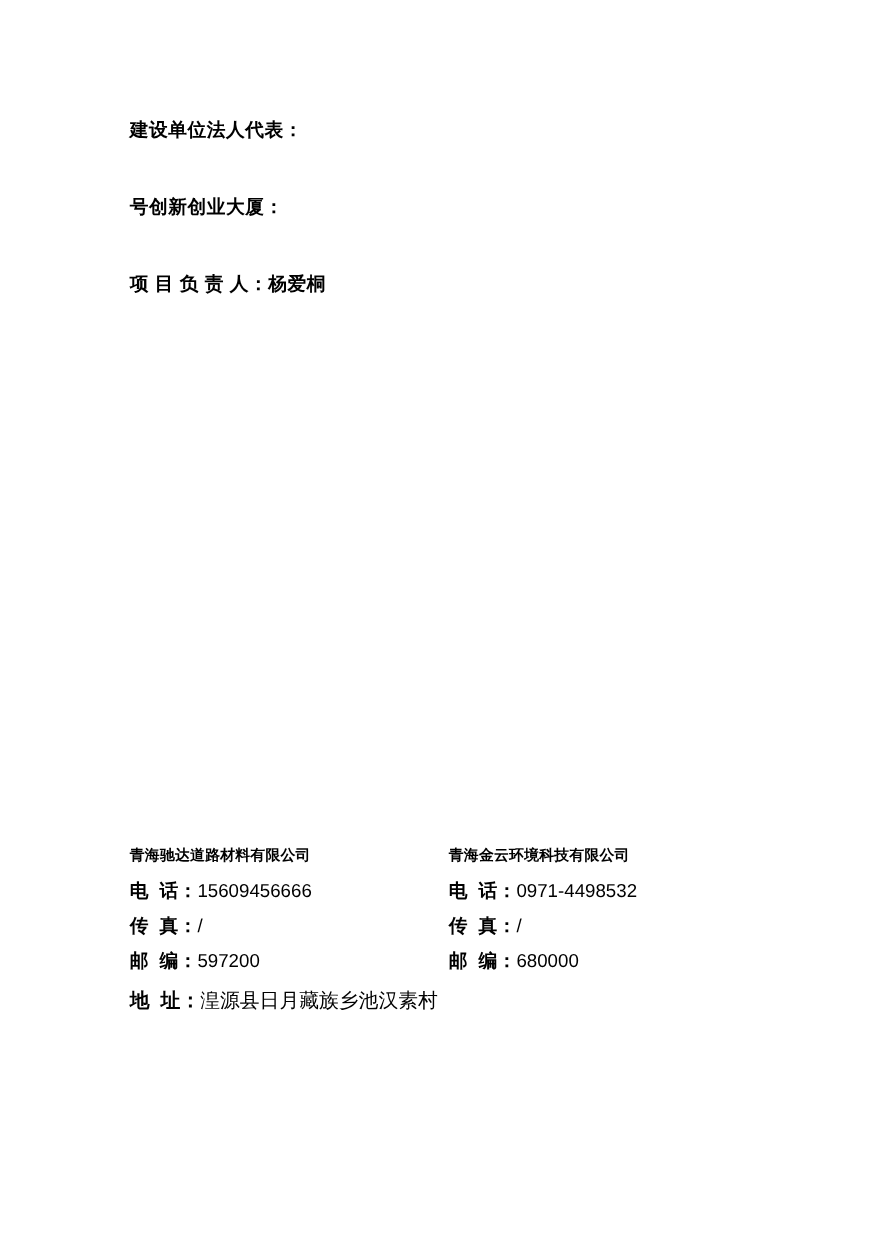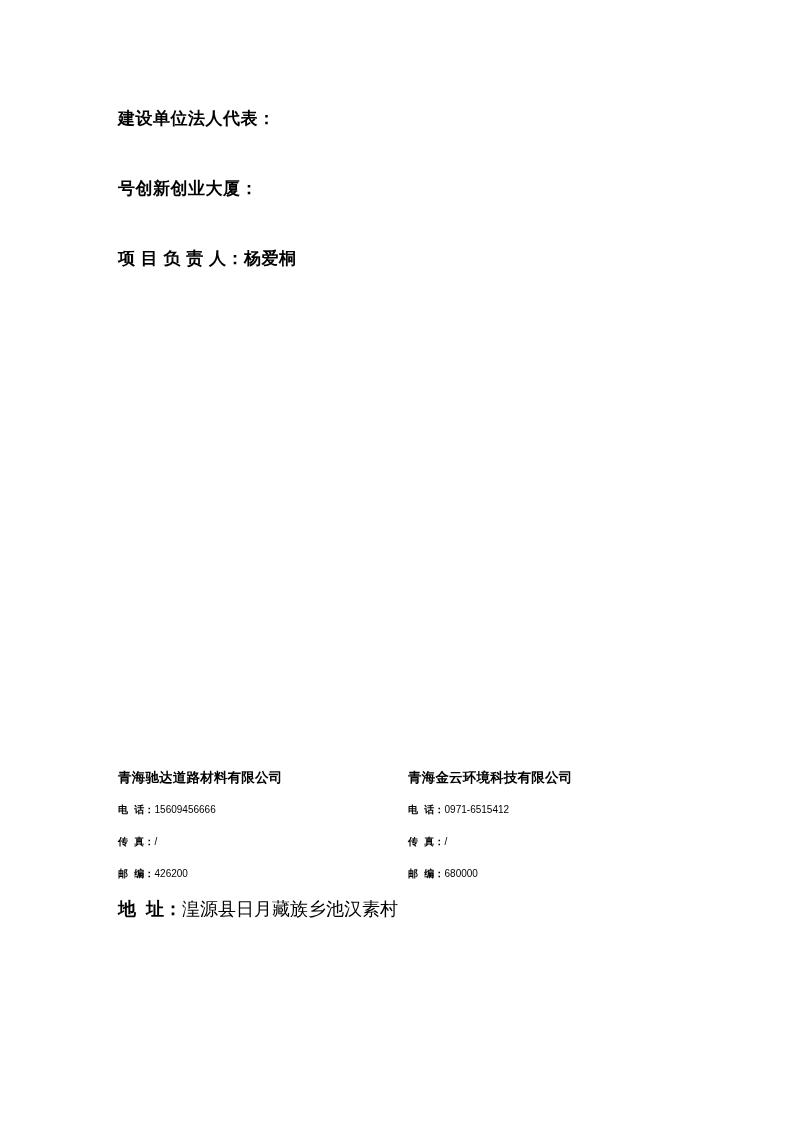--- a/index.html
+++ b/index.html
@@ -57,21 +57,21 @@
     width: 290px;
   }
   .col-title {
     font-size: 13.5px;
     font-weight: bold;
     line-height: 20px;
     margin-bottom: 12px;
     letter-spacing: 0.2px;
   }
   .col-row {
-    font-size: 10px;
+    font-size: 17px;
     line-height: 20px;
     margin-bottom: 12px;
     white-space: pre-wrap;
   }
   .col-row .lbl {
     font-weight: bold;
     letter-spacing: 0.2px;
   }
   .col-row .val {
     font-weight: normal;
@@ -96,27 +96,27 @@
       <div class="sig-line">号创新创业大厦：</div>
       <div class="sig-line">项 目 负 责 人：杨爱桐</div>
     </div>
 
     <div class="footer">
 
       <div class="col">
         <div class="col-title">青海驰达道路材料有限公司</div>
         <div class="col-row"><span class="lbl">电  话：</span><span class="val">15609456666</span></div>
         <div class="col-row"><span class="lbl">传  真：</span><span class="val">/</span></div>
-        <div class="col-row"><span class="lbl">邮  编：</span><span class="val">426200</span></div>
+        <div class="col-row"><span class="lbl">邮  编：</span><span class="val">597200</span></div>
         <div class="addr-wrap"><span class="lbl">地  址：</span><span class="val">湟源县日月藏族乡池汉素村</span></div>
       </div>
 
       <div class="col">
         <div class="col-title">青海金云环境科技有限公司</div>
-        <div class="col-row"><span class="lbl">电  话：</span><span class="val">0971-6515412</span></div>
+        <div class="col-row"><span class="lbl">电  话：</span><span class="val">0971-4498532</span></div>
         <div class="col-row"><span class="lbl">传  真：</span><span class="val">/</span></div>
         <div class="col-row"><span class="lbl">邮  编：</span><span class="val">680000</span></div>
       </div>
 
     </div>
 
   </div>
 </div>
 
 </body></html>

